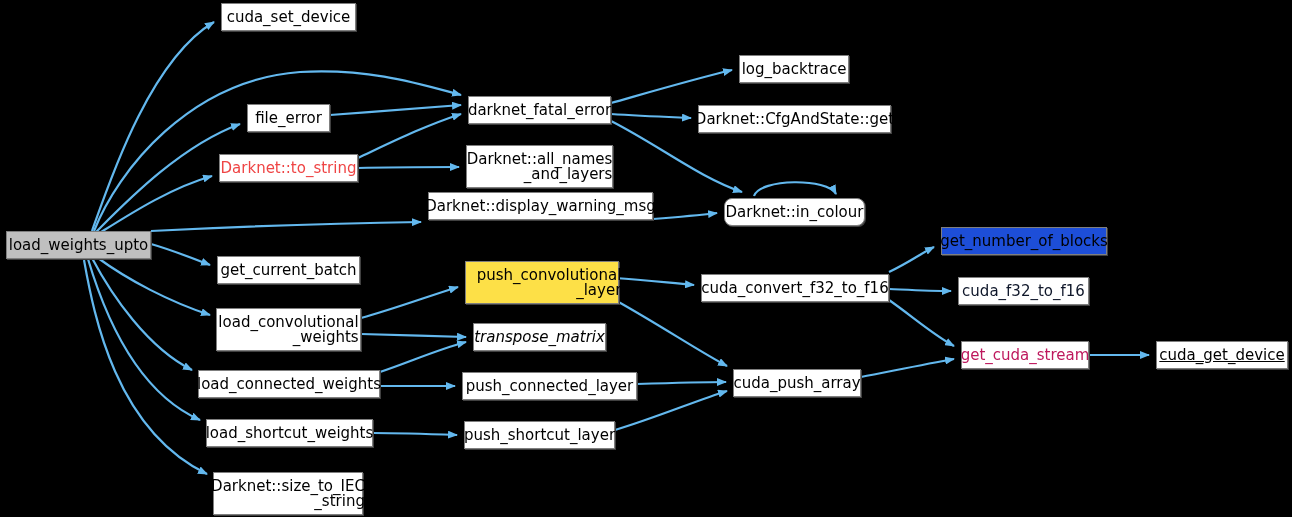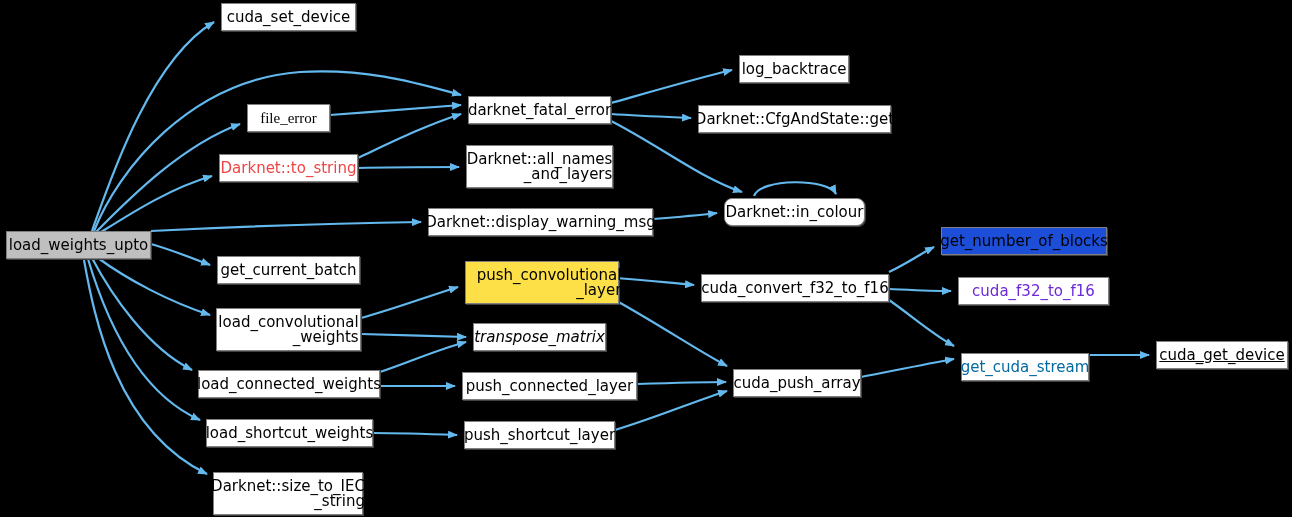--- a/index.html
+++ b/index.html
@@ -67,42 +67,42 @@
         <path d="M889,289 C912,290 930,291 951,291" fill="none" stroke="#63b8ee" stroke-width="2.2" marker-end="url(#ah)"></path>
         <path d="M889,300 C912,316 932,334 954,346" fill="none" stroke="#63b8ee" stroke-width="2.2" marker-end="url(#ah)"></path>
         <path d="M861,377 C892,371 926,364 954,359" fill="none" stroke="#63b8ee" stroke-width="2.2" marker-end="url(#ah)"></path>
         <path d="M1089,355 C1110,355 1130,355 1149,355" fill="none" stroke="#63b8ee" stroke-width="2.2" marker-end="url(#ah)"></path>
       </g>
   </svg>
 
   <div id="node-layer">
       <div class="node highlight" style="left: 6px; top: 231px; width: 145px; height: 28px; background: rgb(191, 191, 191); border-color: rgb(127, 127, 127); color: rgb(0, 0, 0);">load_weights_upto</div>
       <div class="node" style="left: 221px; top: 3px; width: 135px; height: 28px; background: rgb(255, 255, 255); border-color: rgb(127, 127, 127); color: rgb(0, 0, 0);">cuda_set_device</div>
-      <div class="node" style="left: 247px; top: 104px; width: 83px; height: 28px; background: rgb(255, 255, 255); border-color: rgb(127, 127, 127); color: rgb(0, 0, 0); font-family: Liberation Serif, serif;">file_error</div>
+      <div class="node" style="left: 247px; top: 104px; width: 83px; height: 28px; background: rgb(255, 255, 255); border-color: rgb(127, 127, 127); color: rgb(0, 0, 0);">file_error</div>
       <div class="node" style="left: 219px; top: 154px; width: 139px; height: 28px; background: rgb(255, 255, 255); border-color: rgb(127, 127, 127); color: #ef4444;">Darknet::to_string</div>
       <div class="node" style="left: 217px; top: 256px; width: 143px; height: 28px; background: rgb(255, 255, 255); border-color: rgb(127, 127, 127); color: rgb(0, 0, 0);">get_current_batch</div>
       <div class="node" style="left: 216px; top: 308px; width: 145px; height: 43px; background: rgb(255, 255, 255); border-color: rgb(127, 127, 127); color: rgb(0, 0, 0);">load_convolutional
 _weights</div>
       <div class="node" style="left: 198px; top: 370px; width: 182px; height: 28px; background: rgb(255, 255, 255); border-color: rgb(127, 127, 127); color: rgb(0, 0, 0);">load_connected_weights</div>
       <div class="node" style="left: 206px; top: 419px; width: 167px; height: 28px; background: rgb(255, 255, 255); border-color: rgb(127, 127, 127); color: rgb(0, 0, 0);">load_shortcut_weights</div>
       <div class="node" style="left: 213px; top: 472px; width: 150px; height: 43px; background: rgb(255, 255, 255); border-color: rgb(127, 127, 127); color: rgb(0, 0, 0);">Darknet::size_to_IEC
 _string</div>
       <div class="node" style="left: 468px; top: 96px; width: 143px; height: 28px; background: rgb(255, 255, 255); border-color: rgb(127, 127, 127); color: rgb(0, 0, 0);">darknet_fatal_error</div>
       <div class="node" style="left: 466px; top: 145px; width: 147px; height: 43px; background: rgb(255, 255, 255); border-color: rgb(127, 127, 127); color: rgb(0, 0, 0);">Darknet::all_names
 _and_layers</div>
-      <div class="node" style="left: 428px; top: 208px; width: 225px; height: 28px; background: rgb(255, 255, 255); border-color: rgb(127, 127, 127); color: rgb(0, 0, 0);">Darknet::display_warning_msg</div>
+      <div class="node" style="left: 428px; top: 192px; width: 225px; height: 28px; background: rgb(255, 255, 255); border-color: rgb(127, 127, 127); color: rgb(0, 0, 0);">Darknet::display_warning_msg</div>
       <div class="node" style="left: 465px; top: 261px; width: 154px; height: 43px; background: #fde047; border-color: rgb(127, 127, 127); color: rgb(0, 0, 0); padding-left: 14px;">push_convolutional
 _layer</div>
       <div class="node" style="left: 473px; top: 323px; width: 133px; height: 28px; background: rgb(255, 255, 255); border-color: rgb(127, 127, 127); color: rgb(0, 0, 0); font-style: italic;">transpose_matrix</div>
       <div class="node" style="left: 462px; top: 372px; width: 175px; height: 28px; background: rgb(255, 255, 255); border-color: rgb(127, 127, 127); color: rgb(0, 0, 0);">push_connected_layer</div>
       <div class="node" style="left: 464px; top: 421px; width: 151px; height: 28px; background: rgb(255, 255, 255); border-color: rgb(127, 127, 127); color: rgb(0, 0, 0);">push_shortcut_layer</div>
       <div class="node" style="left: 739px; top: 55px; width: 110px; height: 28px; background: rgb(255, 255, 255); border-color: rgb(127, 127, 127); color: rgb(0, 0, 0);">log_backtrace</div>
       <div class="node" style="left: 698px; top: 105px; width: 193px; height: 28px; background: rgb(255, 255, 255); border-color: rgb(127, 127, 127); color: rgb(0, 0, 0);">Darknet::CfgAndState::get</div>
       <div class="node" style="left: 724px; top: 198px; width: 141px; height: 28px; background: rgb(255, 255, 255); border-color: rgb(127, 127, 127); color: rgb(0, 0, 0); border-radius: 8px;">Darknet::in_colour</div>
       <div class="node" style="left: 701px; top: 274px; width: 188px; height: 28px; background: rgb(255, 255, 255); border-color: rgb(127, 127, 127); color: rgb(0, 0, 0);">cuda_convert_f32_to_f16</div>
       <div class="node" style="left: 733px; top: 369px; width: 128px; height: 28px; background: rgb(255, 255, 255); border-color: rgb(127, 127, 127); color: rgb(0, 0, 0);">cuda_push_array</div>
       <div class="node" style="left: 941px; top: 227px; width: 166px; height: 28px; background: #1d4ed8; border-color: rgb(127, 127, 127); color: rgb(0, 0, 0);">get_number_of_blocks</div>
-      <div class="node" style="left: 958px; top: 277px; width: 151px; height: 28px; background: rgb(255, 255, 255); border-color: rgb(127, 127, 127); color: #6d28d9;">cuda_f32_to_f16</div>
-      <div class="node" style="left: 961px; top: 341px; width: 128px; height: 28px; background: rgb(255, 255, 255); border-color: rgb(127, 127, 127); color: #0369a1; margin-top: 12px;">get_cuda_stream</div>
+      <div class="node" style="left: 958px; top: 277px; width: 131px; height: 28px; background: rgb(255, 255, 255); border-color: rgb(127, 127, 127); color: #0f172a;">cuda_f32_to_f16</div>
+      <div class="node" style="left: 961px; top: 341px; width: 128px; height: 28px; background: rgb(255, 255, 255); border-color: rgb(127, 127, 127); color: #be185d;">get_cuda_stream</div>
       <div class="node" style="left: 1156px; top: 341px; width: 132px; height: 28px; background: rgb(255, 255, 255); border-color: rgb(127, 127, 127); color: rgb(0, 0, 0); text-decoration: underline;">cuda_get_device</div>
     </div>
 
 </div>
 
 </body></html>

